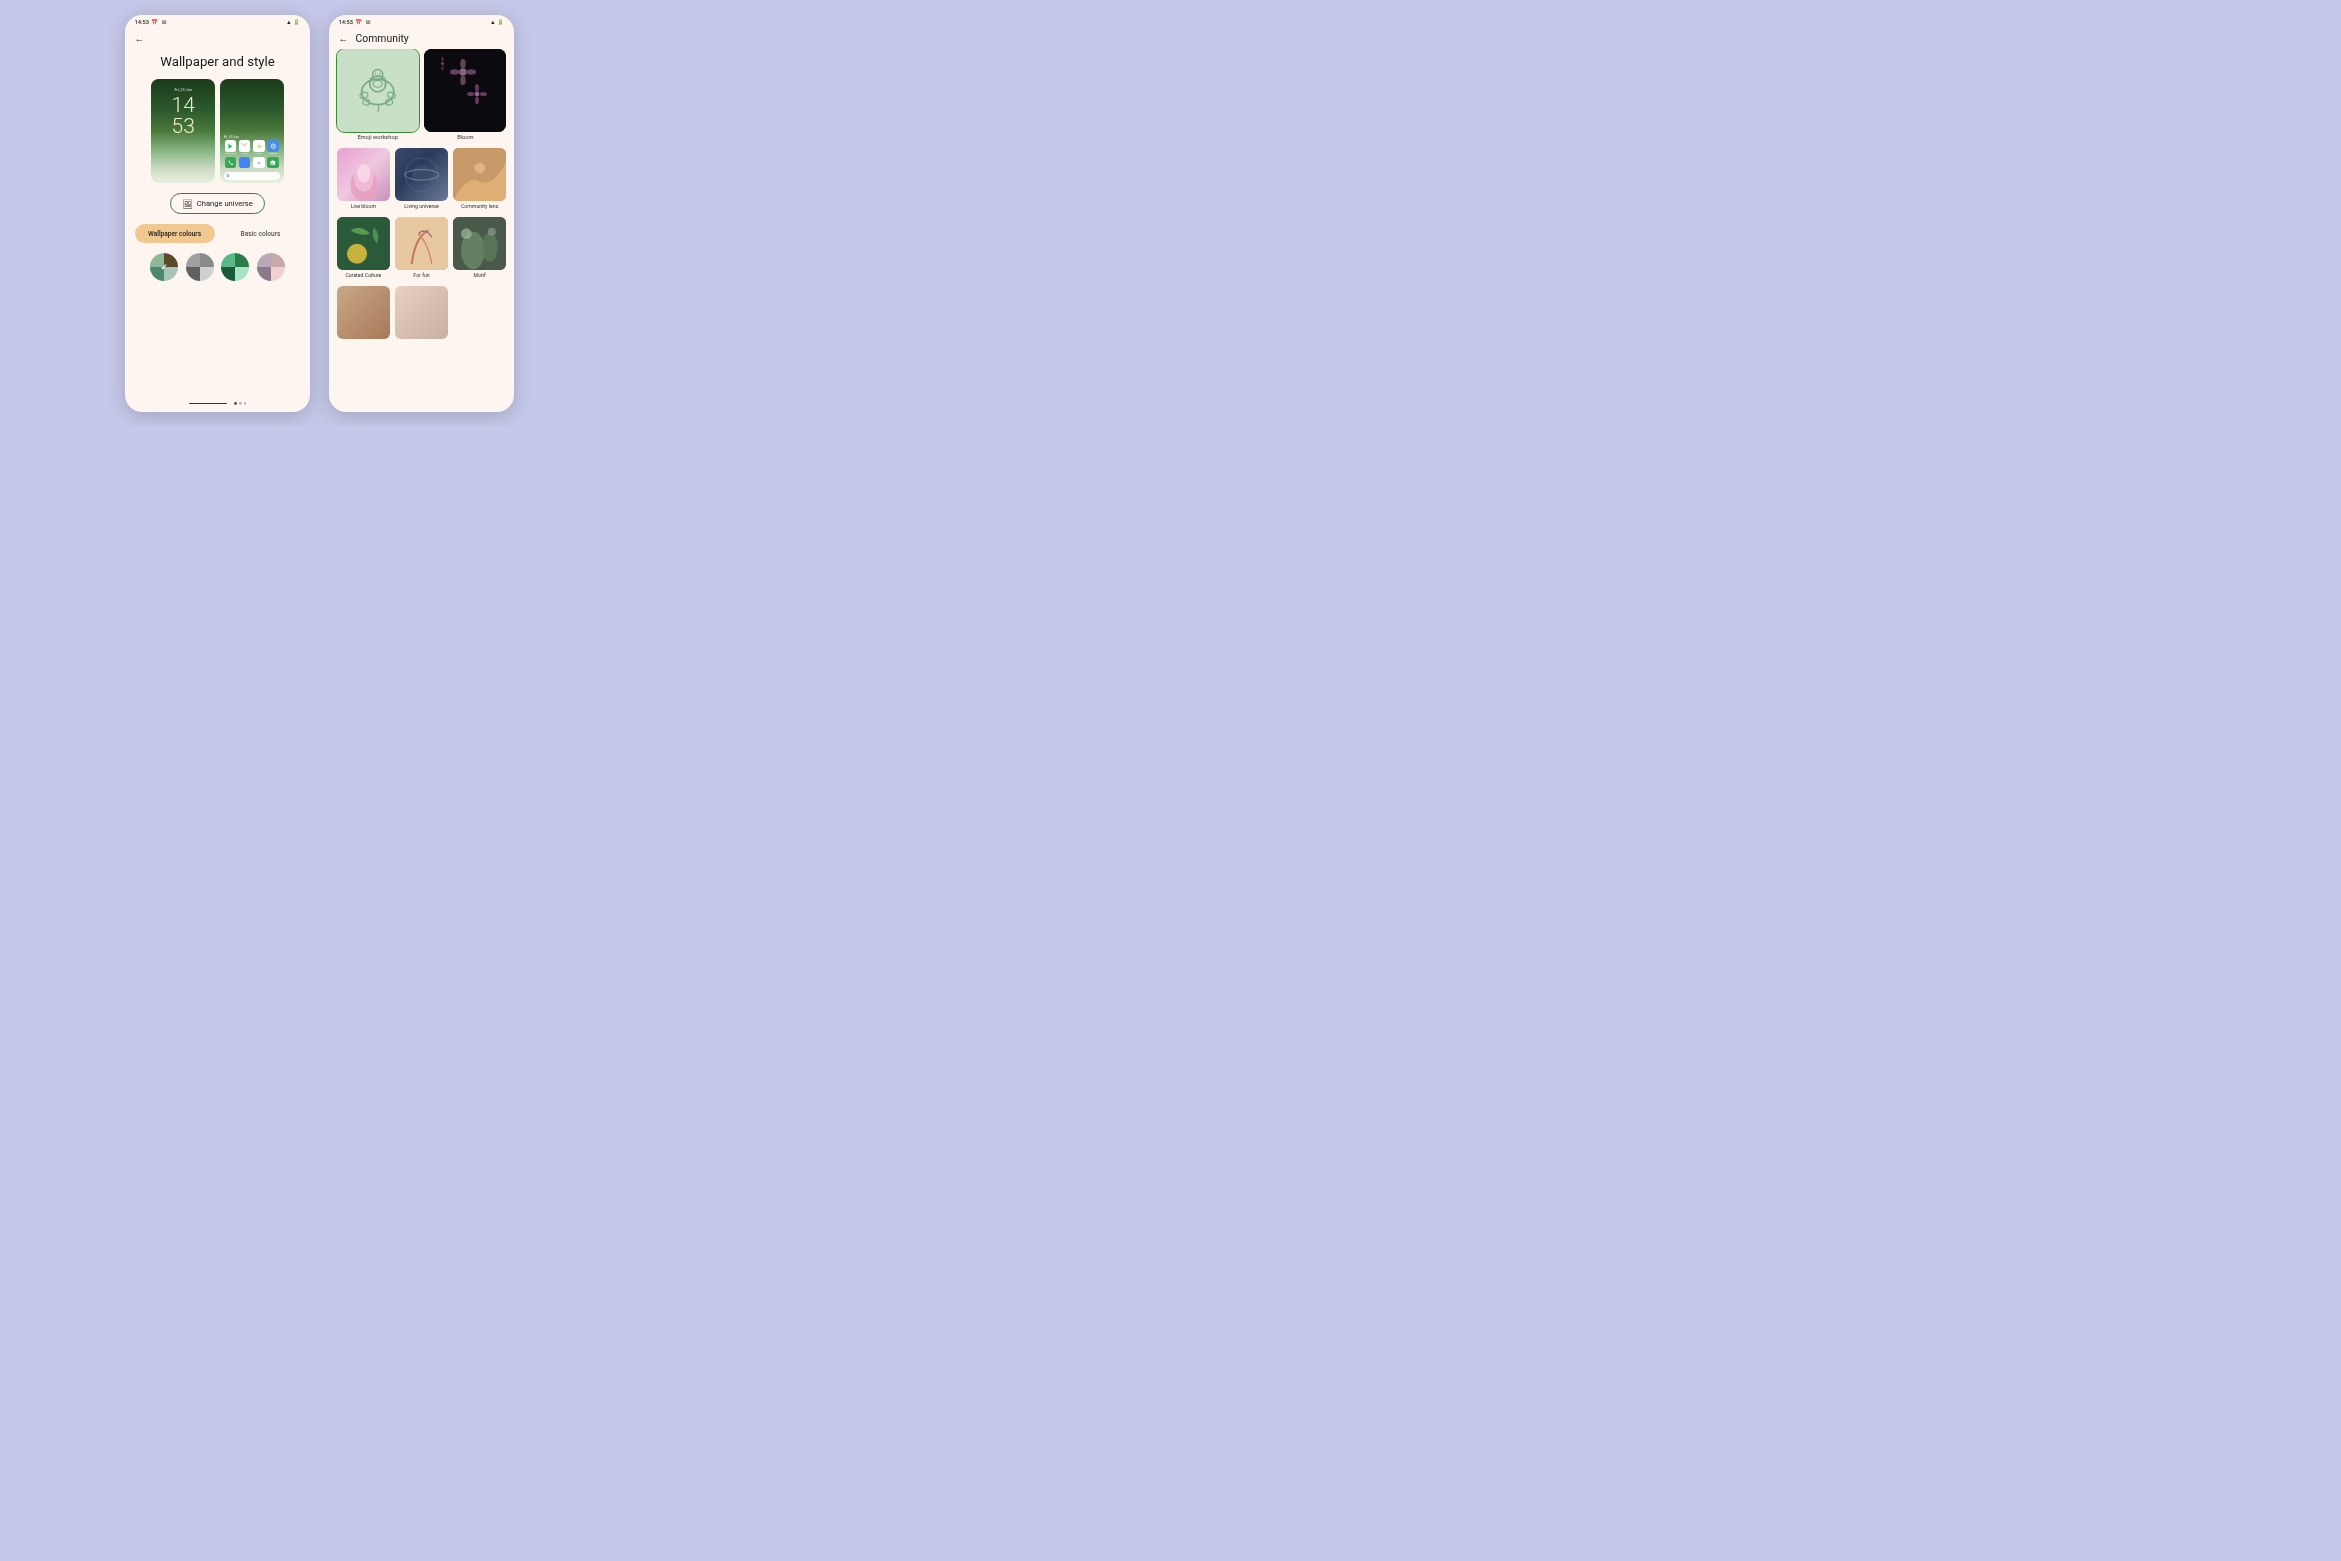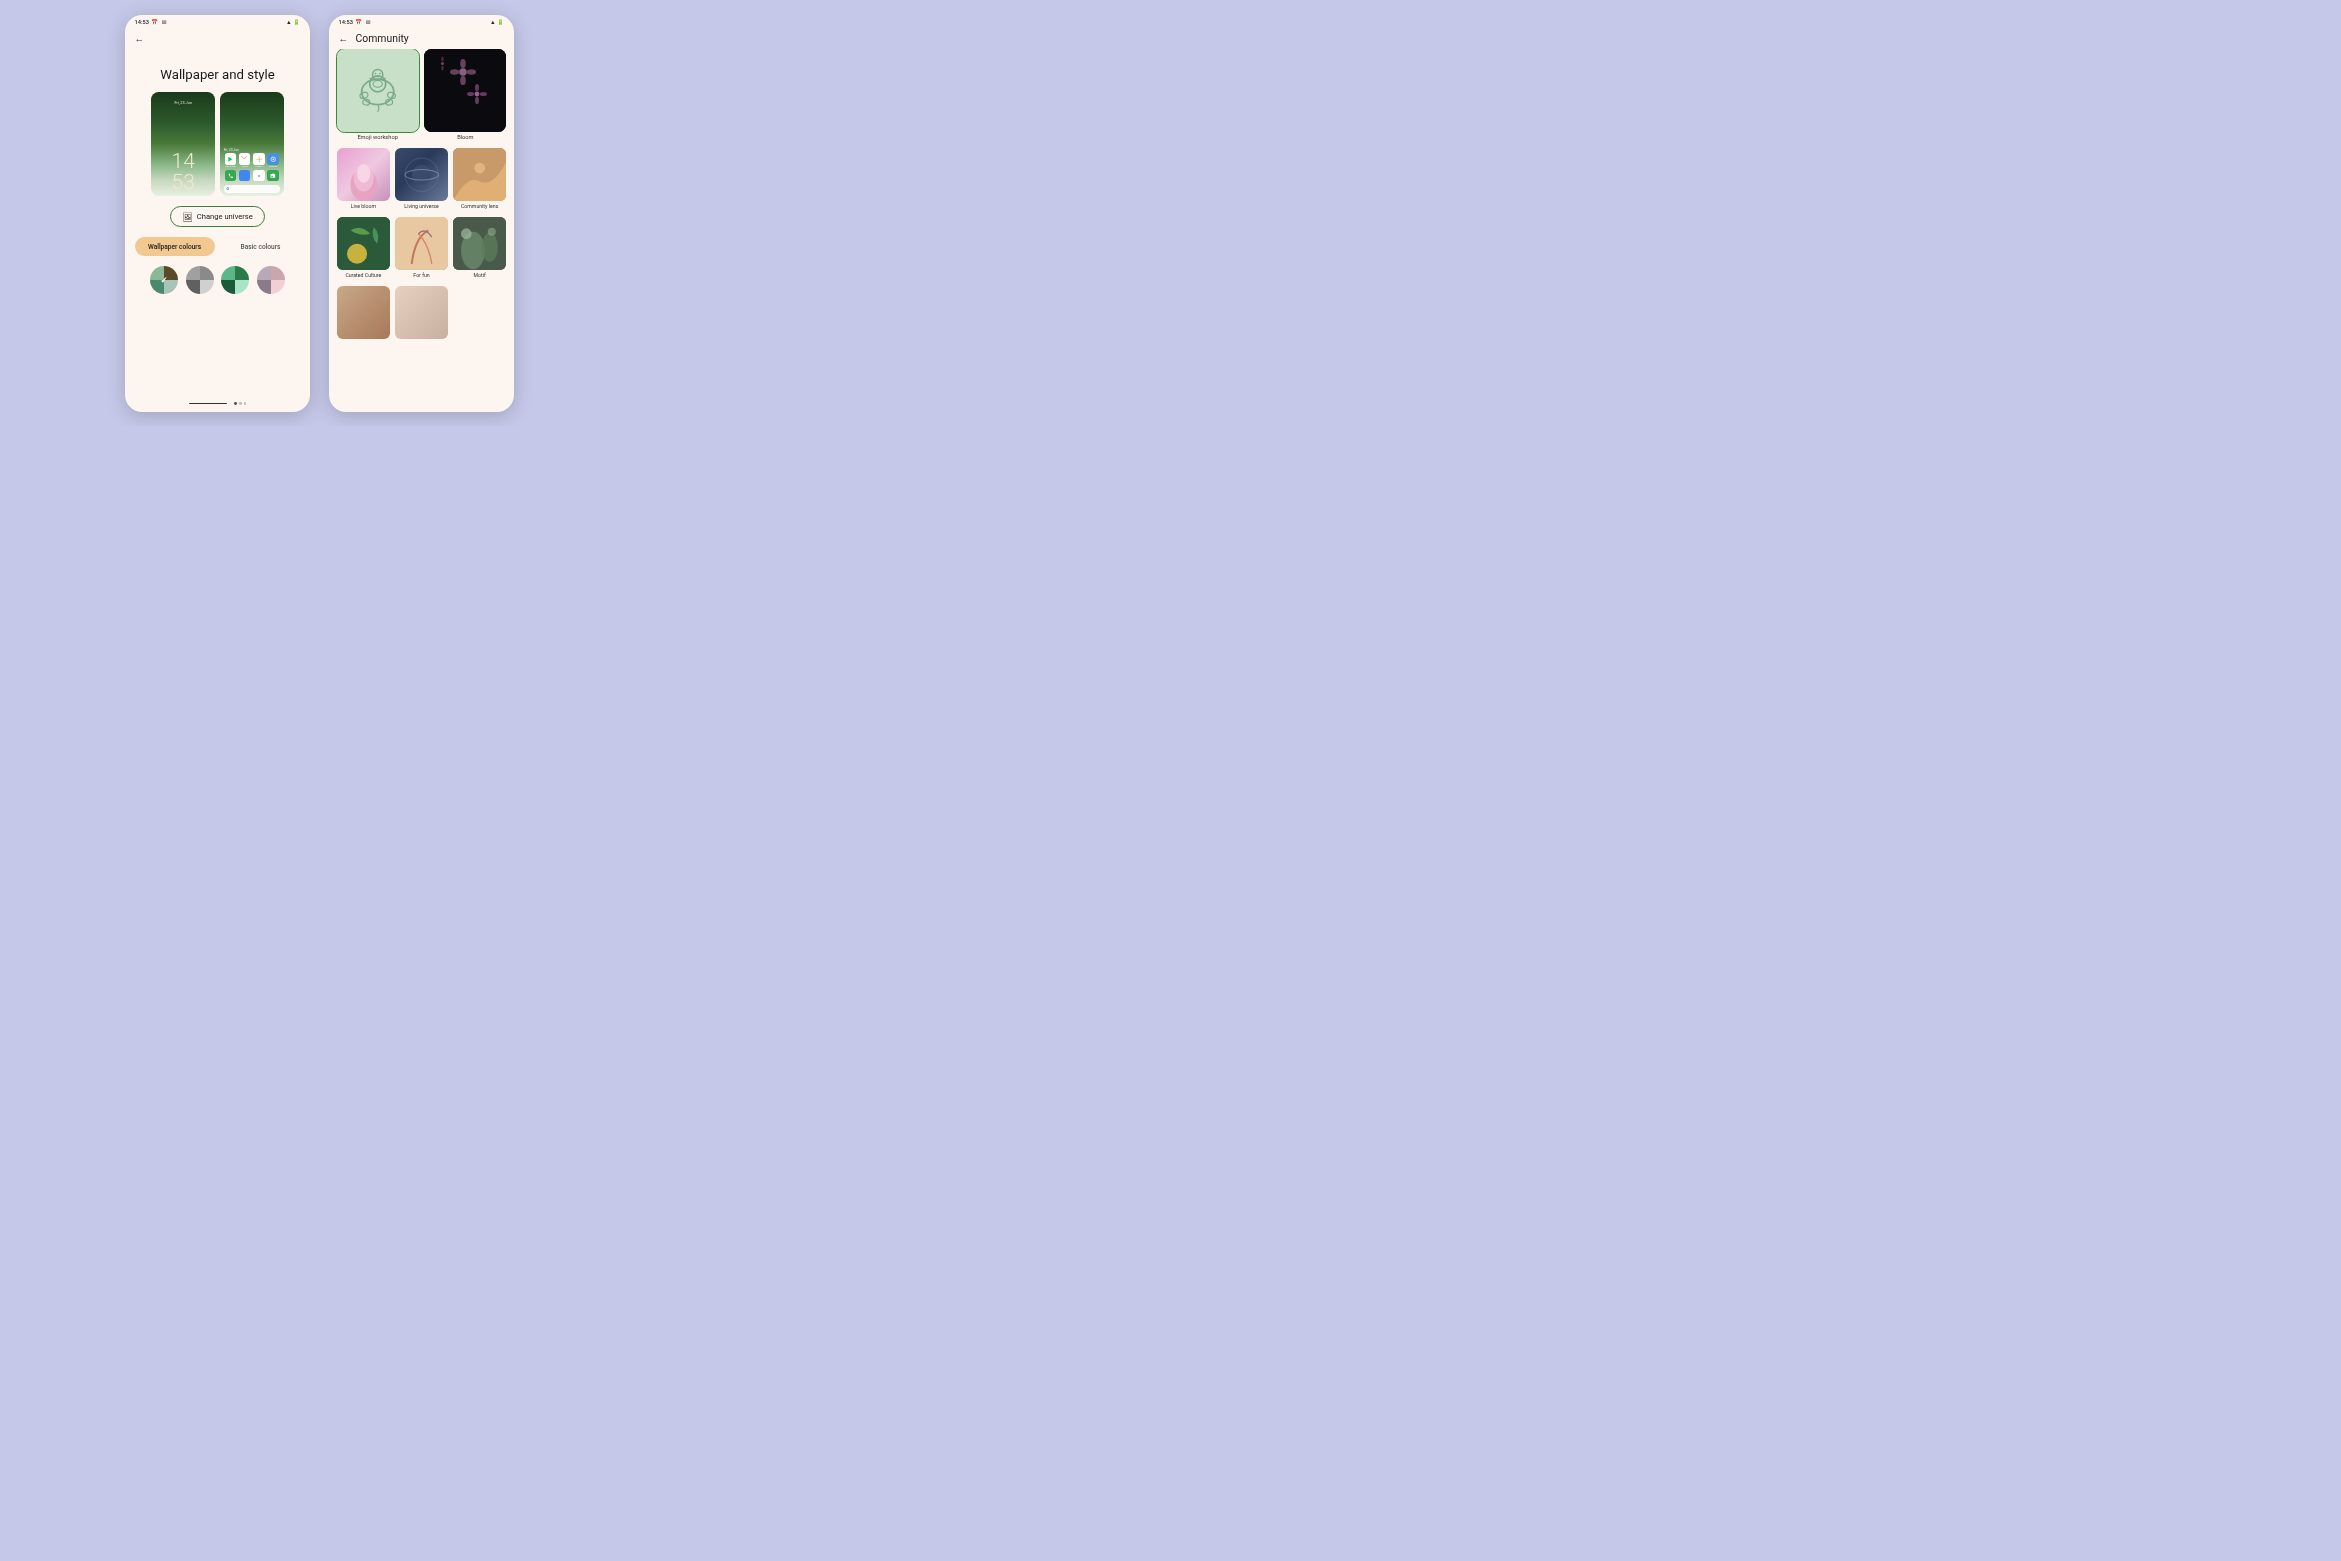--- a/index.html
+++ b/index.html
@@ -63,21 +63,20 @@
     }
 
     
     .phone-left .content {
       flex: 1;
       overflow-y: auto;
       padding: 0 9.5px 9.5px 9.5px;
       display: flex;
       flex-direction: column;
       align-items: center;
-      margin-top: 13px;
     }
     .page-title {
       font-size: 13.2px;
       font-weight: 400;
       color: #1a1a1a;
       text-align: center;
       margin: 4.7px 0 9.5px 0;
       line-height: 1.2;
     }
 
@@ -94,21 +93,21 @@
       overflow: hidden;
       position: relative;
     }
     .lock-screen-preview {
       width: 64px;
       height: 104px;
       background: linear-gradient(180deg, #1a3a1a 0%, #2d5a2d 30%, #4a7a3a 50%, #8ab888 70%, #c8d8c0 85%, #e8f0e0 100%);
       display: flex;
       flex-direction: column;
       align-items: center;
-      justify-content: space-between;
+      justify-content: flex-start;
       padding: 7.6px 3.8px 3.8px;
     }
     .lock-date {
       font-size: 3.8px;
       color: rgba(255,255,255,0.85);
       margin-bottom: 2.8px;
     }
     .lock-time {
       font-size: 21px;
       font-weight: 300;

